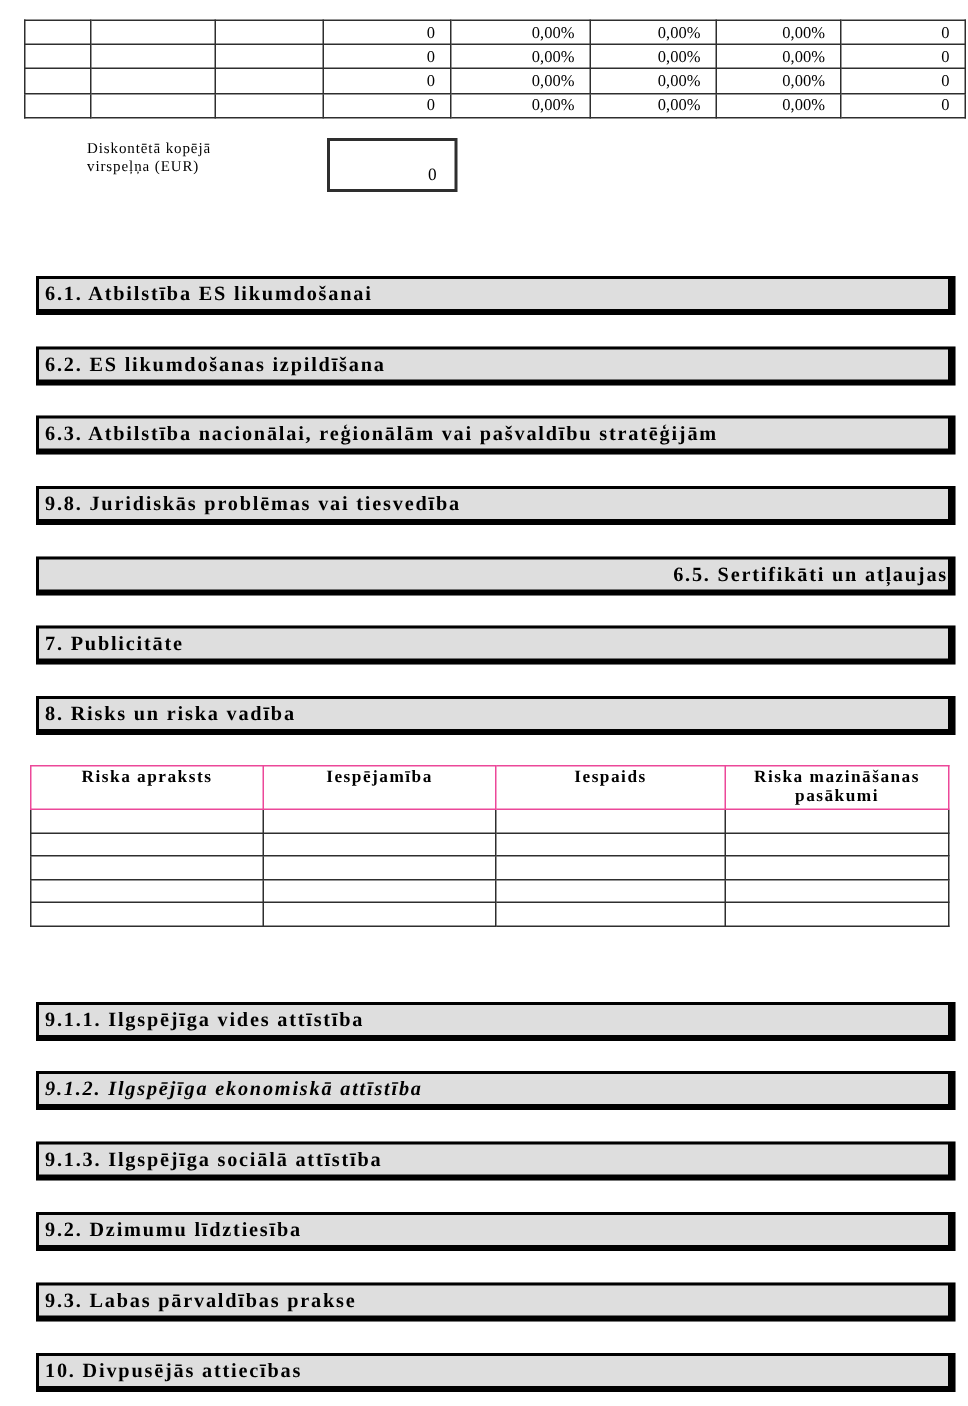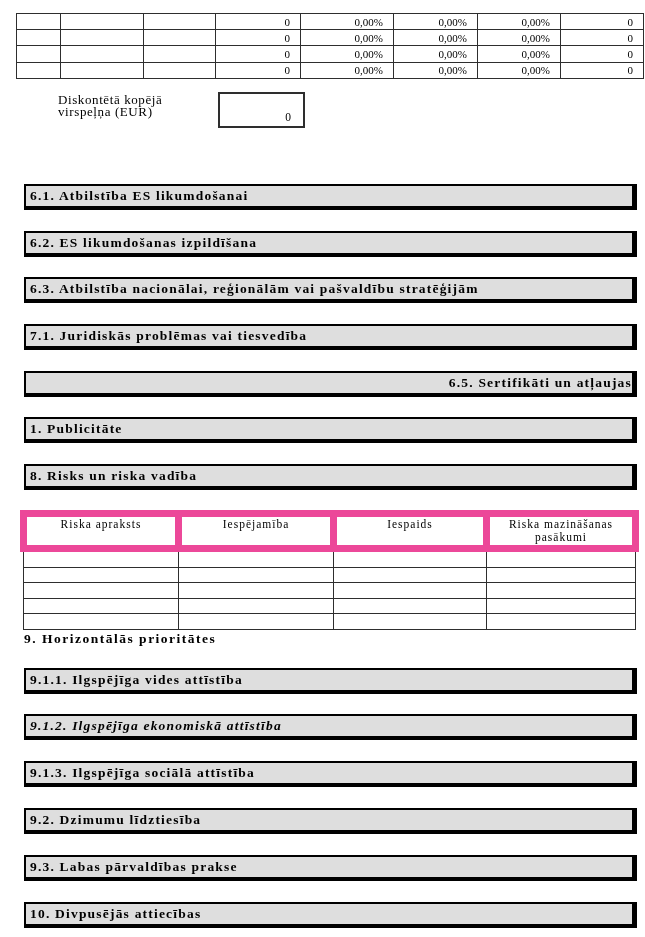--- a/index.html
+++ b/index.html
@@ -20,21 +20,21 @@
     height:15.2px;
     font-size:11px;
     text-align:right;
     padding:0 10px 0 0;
     overflow:hidden; white-space:nowrap;
   }
 
   
   .disc-label {
     position:absolute; left:58px; top:94px;
-    font-size:13px; line-height:12px; letter-spacing:0.6px;
+    font-size:10px; line-height:12px; letter-spacing:0.6px;
   }
   .disc-box {
     position:absolute; left:218px; top:92px;
     width:71px; height:29px;
     border:2px solid #2e2e2e;
     display:flex; align-items:flex-end; justify-content:flex-end;
     padding:0 12px 3px 0;
     font-size:11.5px;
   }
 
@@ -60,22 +60,22 @@
     font-weight:bold; font-size:13.5px; letter-spacing:1.2px;
     white-space:nowrap; overflow:hidden;
   }
 
   
   .risk-table {
     position:absolute; left:20px; top:510px; width:612px;
     border-collapse:collapse; table-layout:fixed;
   }
   .risk-table th {
-    border:7px solid #ec4899;
-    font-weight:normal; font-size:11.5px; letter-spacing:1px;
+    border:1px solid #ec4899;
+    font-weight:bold; font-size:11.5px; letter-spacing:1px;
     text-align:center; vertical-align:top;
     height:27px; padding:1px 2px 0 2px; line-height:13px;
   }
   .risk-table td { border:1px solid #2e2e2e; height:12.6px; }
 </style>
 </head>
 <body>
 
 <div class="page">
 
@@ -147,27 +147,27 @@
       <div class="bar" style="top: 184px;">
         <span class="bar-label">6.1. Atbilstība ES likumdošanai</span>
       </div>
       <div class="bar" style="top: 231px;">
         <span class="bar-label">6.2. ES likumdošanas izpildīšana</span>
       </div>
       <div class="bar" style="top: 277px;">
         <span class="bar-label">6.3. Atbilstība nacionālai, reģionālām vai pašvaldību stratēģijām</span>
       </div>
       <div class="bar" style="top: 324px;">
-        <span class="bar-label">7.1. Juridiskās problēmas vai tiesvedība</span>
+        <span class="bar-label">9.8. Juridiskās problēmas vai tiesvedība</span>
       </div>
       <div class="bar" style="top: 371px; text-align: right;">
         <span class="bar-label">6.5. Sertifikāti un atļaujas</span>
       </div>
       <div class="bar" style="top: 417px;">
-        <span class="bar-label">1. Publicitāte</span>
+        <span class="bar-label">7. Publicitāte</span>
       </div>
       <div class="bar" style="top: 464px;">
         <span class="bar-label">8. Risks un riska vadība</span>
       </div>
       <div class="bar" style="top: 668px;">
         <span class="bar-label">9.1.1. Ilgspējīga vides attīstība</span>
       </div>
       <div class="bar" style="top: 714px; font-style: italic;">
         <span class="bar-label">9.1.2. Ilgspējīga ekonomiskā attīstība</span>
       </div>
@@ -227,15 +227,14 @@
         </tr>
         <tr>
           <td></td>
           <td></td>
           <td></td>
           <td></td>
         </tr>
       </tbody>
   </table>
 
-  <div class="doc-heading" style="top:631px;">9. Horizontālās prioritātes</div>
 
 </div>
 
 </body></html>

